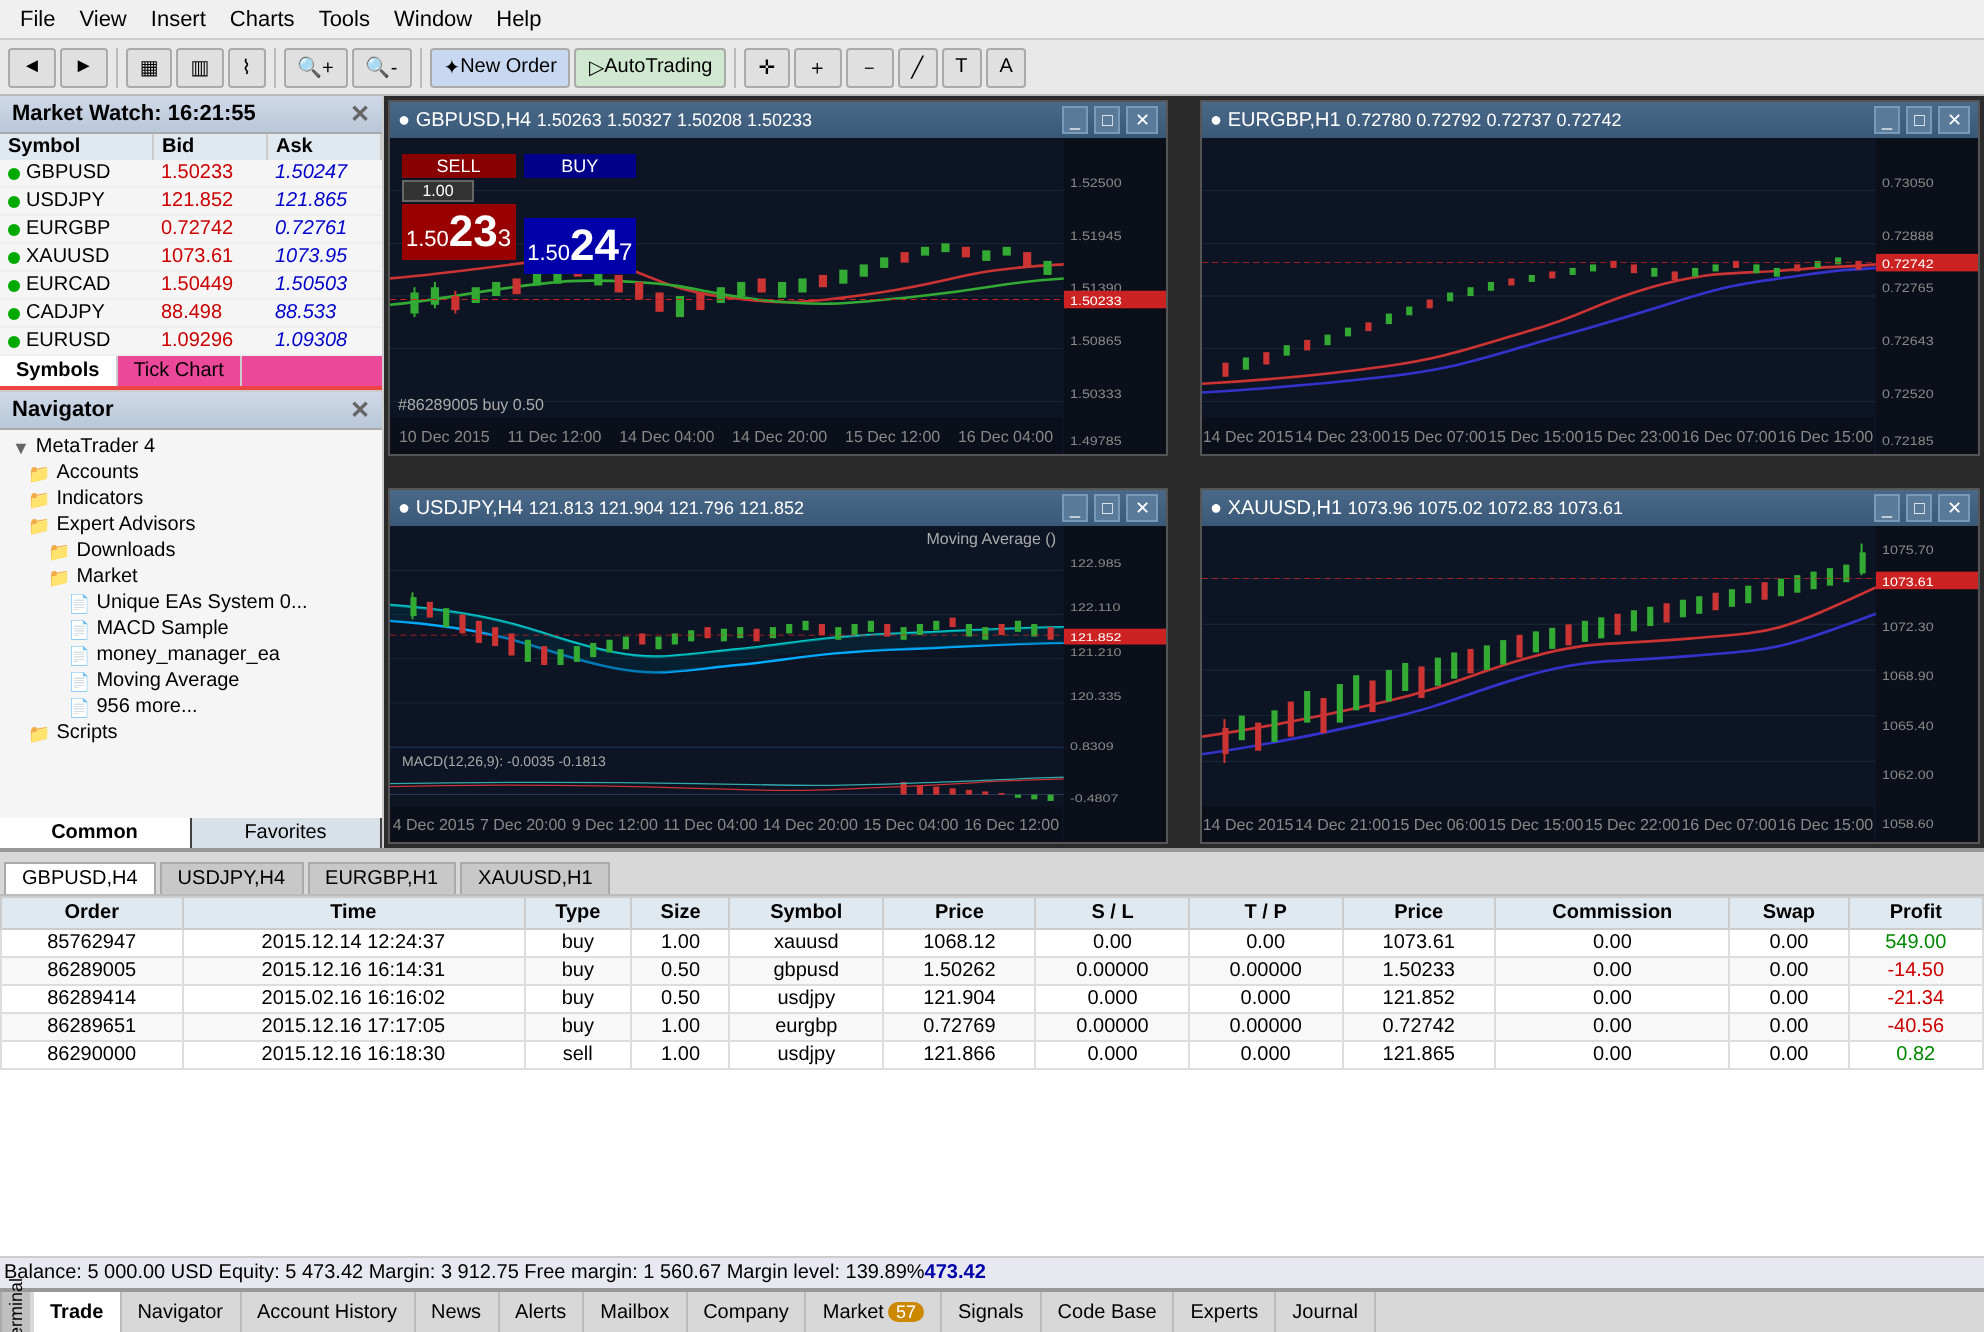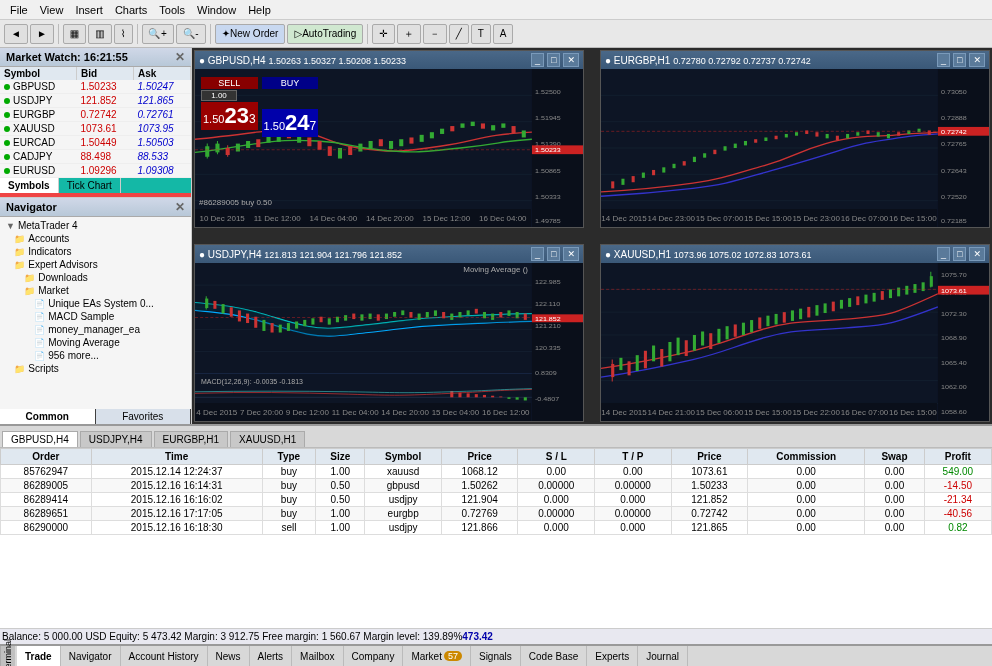--- a/index.html
+++ b/index.html
@@ -100,22 +100,22 @@
       font-size: 10px;
     }
     .symbol-cell { display: flex; align-items: center; gap: 3px; }
     .dot-green { width: 6px; height: 6px; border-radius: 50%; background: #00aa00; display: inline-block; }
     .price-red { color: #cc0000; }
     .price-blue { color: #0000cc; font-style: italic; }
 
     
     .tab-row {
       display: flex;
-      background: #14b8a6;
-      border-bottom: 4px solid #ef4444;
+      background: #ec4899;
+      border-bottom: 2px solid #ef4444;
     }
     .tab {
       padding: 2px 8px;
       cursor: pointer;
       border-right: 1px solid #ccc;
       font-size: 10px;
     }
     .tab.active { background: #fff; font-weight: bold; }
 
     
@@ -961,21 +961,21 @@
       <td>1.50262</td>
       <td>0.00000</td>
       <td>0.00000</td>
       <td>1.50233</td>
       <td>0.00</td>
       <td>0.00</td>
       <td class="profit-negative">-14.50</td>
     </tr>
             <tr>
       <td>86289414</td>
-      <td>2015.12.16 16:16:02</td>
+      <td>2015.02.16 16:16:02</td>
       <td>buy</td>
       <td>0.50</td>
       <td>usdjpy</td>
       <td>121.904</td>
       <td>0.000</td>
       <td>0.000</td>
       <td>121.852</td>
       <td>0.00</td>
       <td>0.00</td>
       <td class="profit-negative">-21.34</td>

